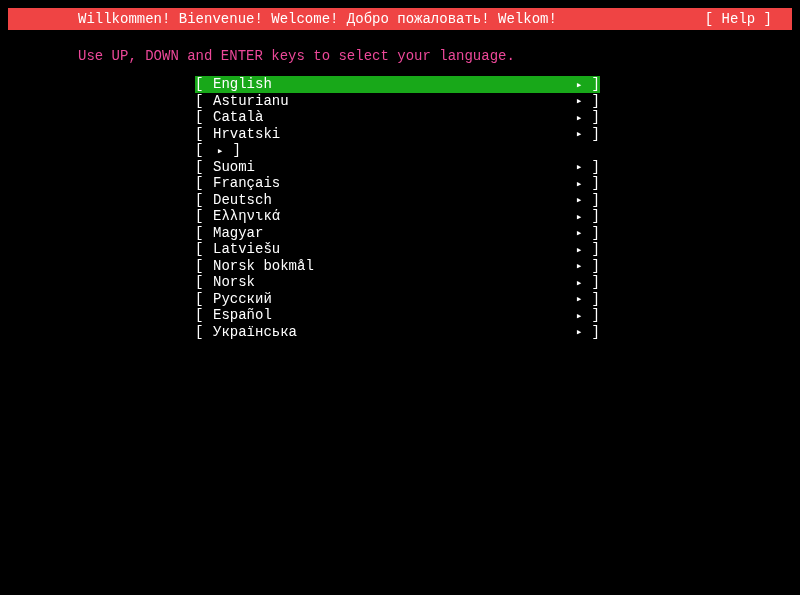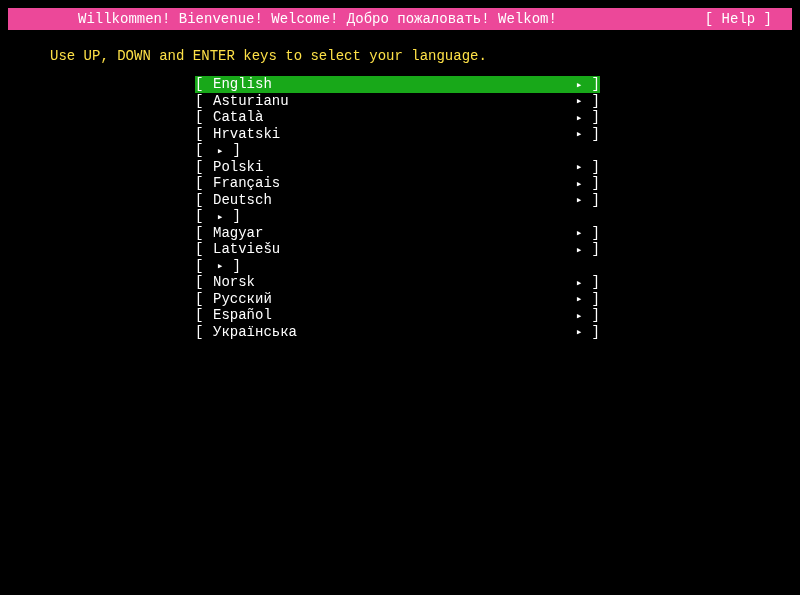--- a/index.html
+++ b/index.html
@@ -11,39 +11,39 @@
       width: 800px;
       height: 595px;
       background: #000;
       font-family: "Courier New", monospace;
       font-size: 14px;
       color: #fff;
       overflow: hidden;
       position: relative;
     }
     .header-bar {
-      background: #ec4899;
+      background: #ef4444;
       color: #fff;
       padding: 3px 10px;
       display: flex;
       justify-content: space-between;
       align-items: center;
       height: 22px;
       margin: 8px 8px 0 8px;
     }
     .header-title {
       padding-left: 60px;
     }
     .header-help {
       padding-right: 10px;
       text-align: right;
     }
     .instruction {
-      color: #fde047;
-      padding: 18px 0 12px 50px;
+      color: #ec4899;
+      padding: 18px 0 12px 78px;
     }
     .lang-list {
       padding-left: 195px;
     }
     .lang-item {
       display: flex;
       align-items: center;
       height: 16.5px;
       width: 405px;
       color: #fff;
@@ -107,55 +107,57 @@
       <span class="arrow-icon">▸</span>
       <span class="bracket-close"> ]</span>
     </div>
     <div class="lang-item">
       <span class="bracket-open">[ </span>
       <span class="arrow-icon">▸</span>
       <span class="bracket-close"> ]</span>
     </div>
     <div class="lang-item">
       <span class="bracket-open">[ </span>
-      <span class="lang-label">Polski</span>
+      <span class="lang-label">Suomi</span>
       <span class="arrow-icon">▸</span>
       <span class="bracket-close"> ]</span>
     </div>
     <div class="lang-item">
       <span class="bracket-open">[ </span>
       <span class="lang-label">Français</span>
       <span class="arrow-icon">▸</span>
       <span class="bracket-close"> ]</span>
     </div>
     <div class="lang-item">
       <span class="bracket-open">[ </span>
       <span class="lang-label">Deutsch</span>
       <span class="arrow-icon">▸</span>
       <span class="bracket-close"> ]</span>
     </div>
     <div class="lang-item">
       <span class="bracket-open">[ </span>
+      <span class="lang-label">Ελληνικά</span>
       <span class="arrow-icon">▸</span>
       <span class="bracket-close"> ]</span>
     </div>
     <div class="lang-item">
       <span class="bracket-open">[ </span>
       <span class="lang-label">Magyar</span>
       <span class="arrow-icon">▸</span>
       <span class="bracket-close"> ]</span>
     </div>
     <div class="lang-item">
       <span class="bracket-open">[ </span>
       <span class="lang-label">Latviešu</span>
       <span class="arrow-icon">▸</span>
       <span class="bracket-close"> ]</span>
     </div>
     <div class="lang-item">
       <span class="bracket-open">[ </span>
+      <span class="lang-label">Norsk bokmål</span>
       <span class="arrow-icon">▸</span>
       <span class="bracket-close"> ]</span>
     </div>
     <div class="lang-item">
       <span class="bracket-open">[ </span>
       <span class="lang-label">Norsk</span>
       <span class="arrow-icon">▸</span>
       <span class="bracket-close"> ]</span>
     </div>
     <div class="lang-item">

